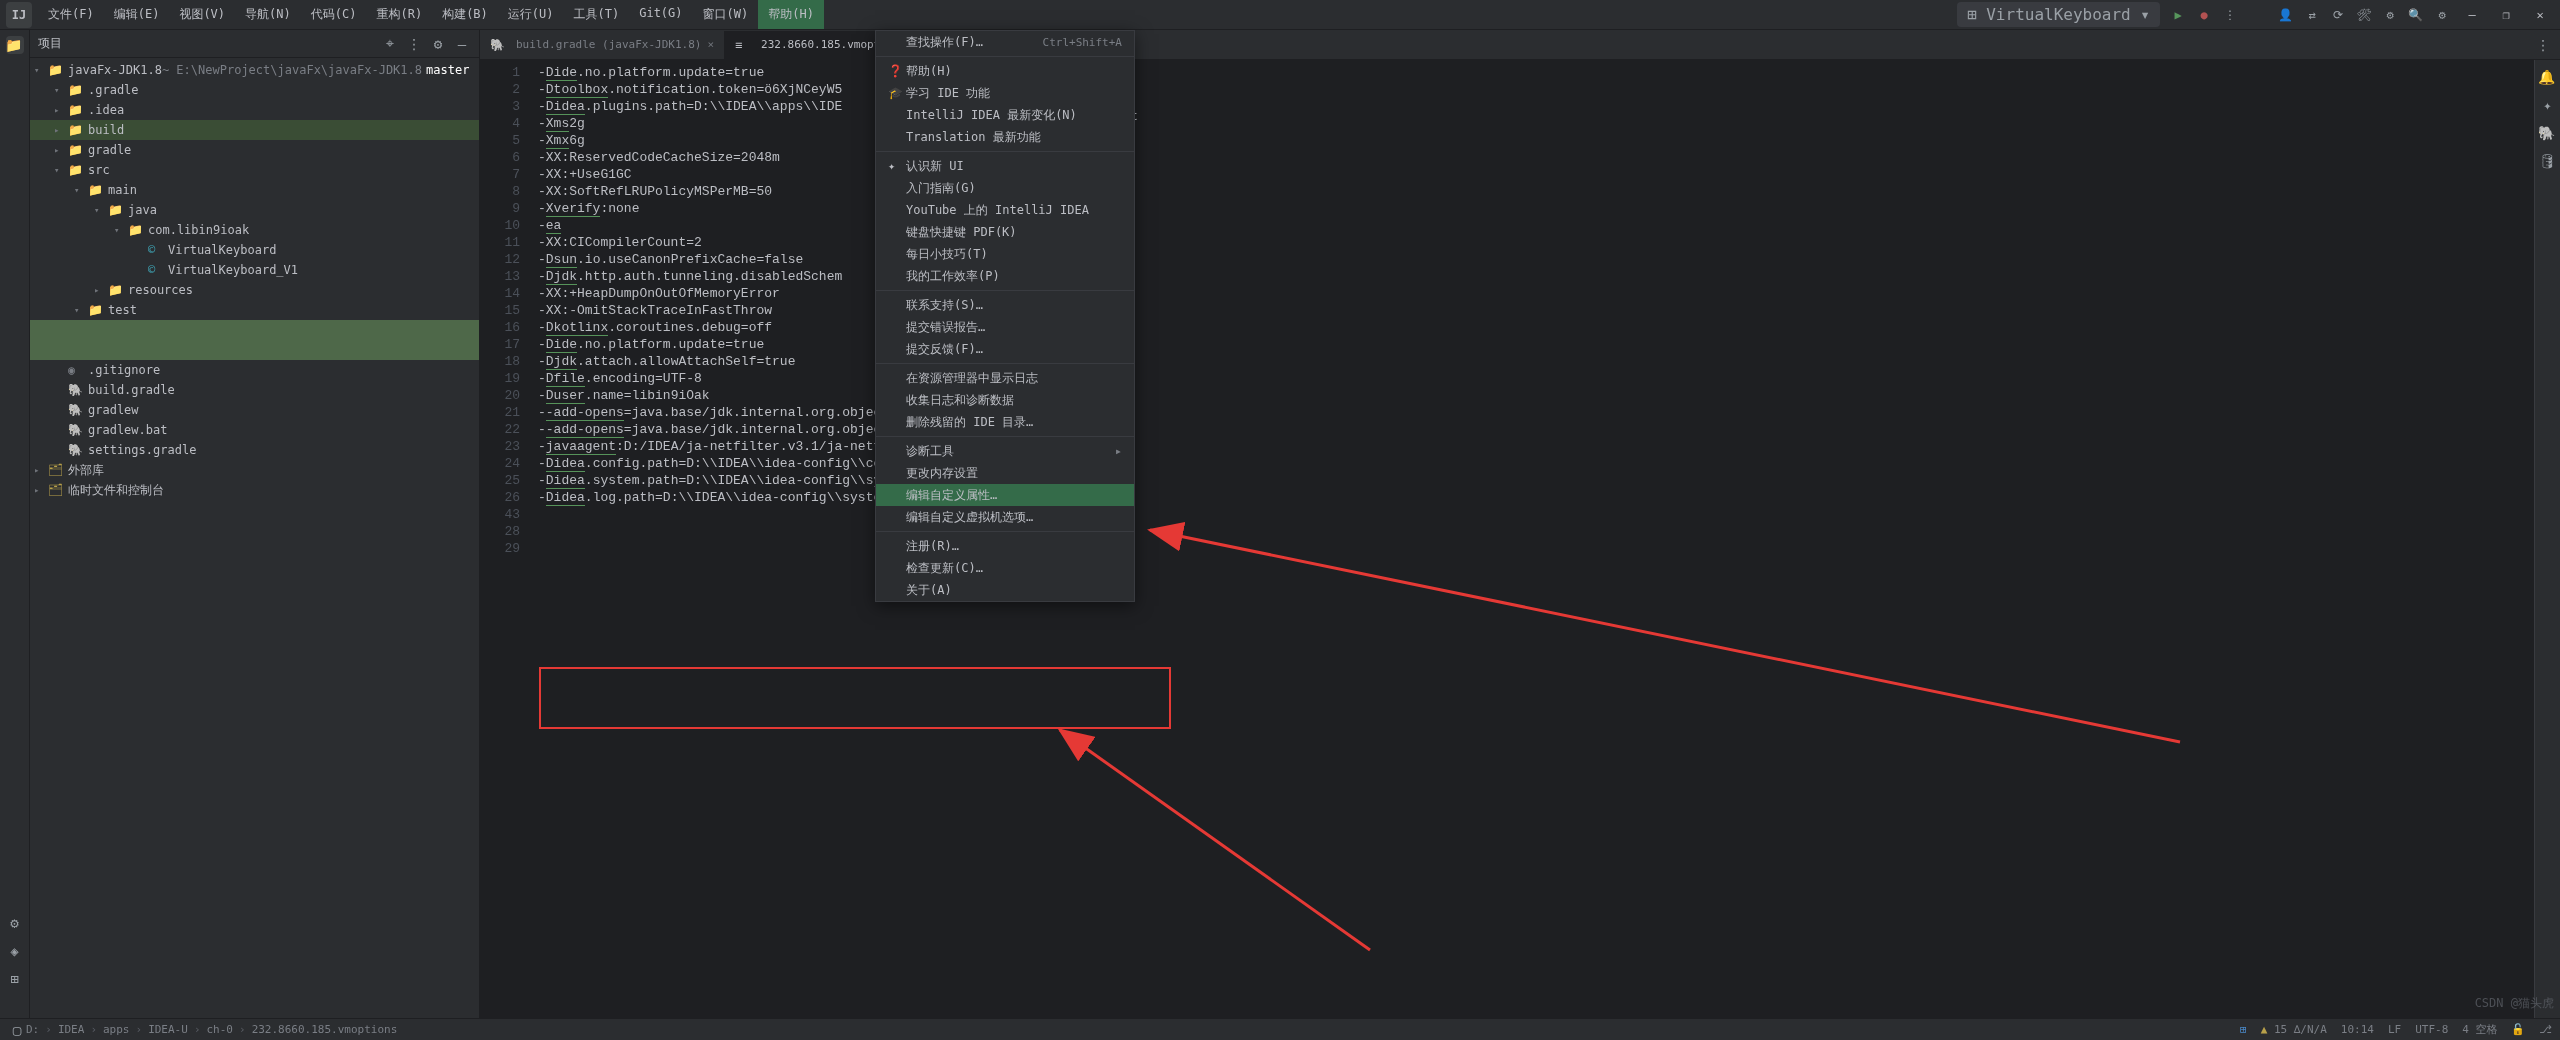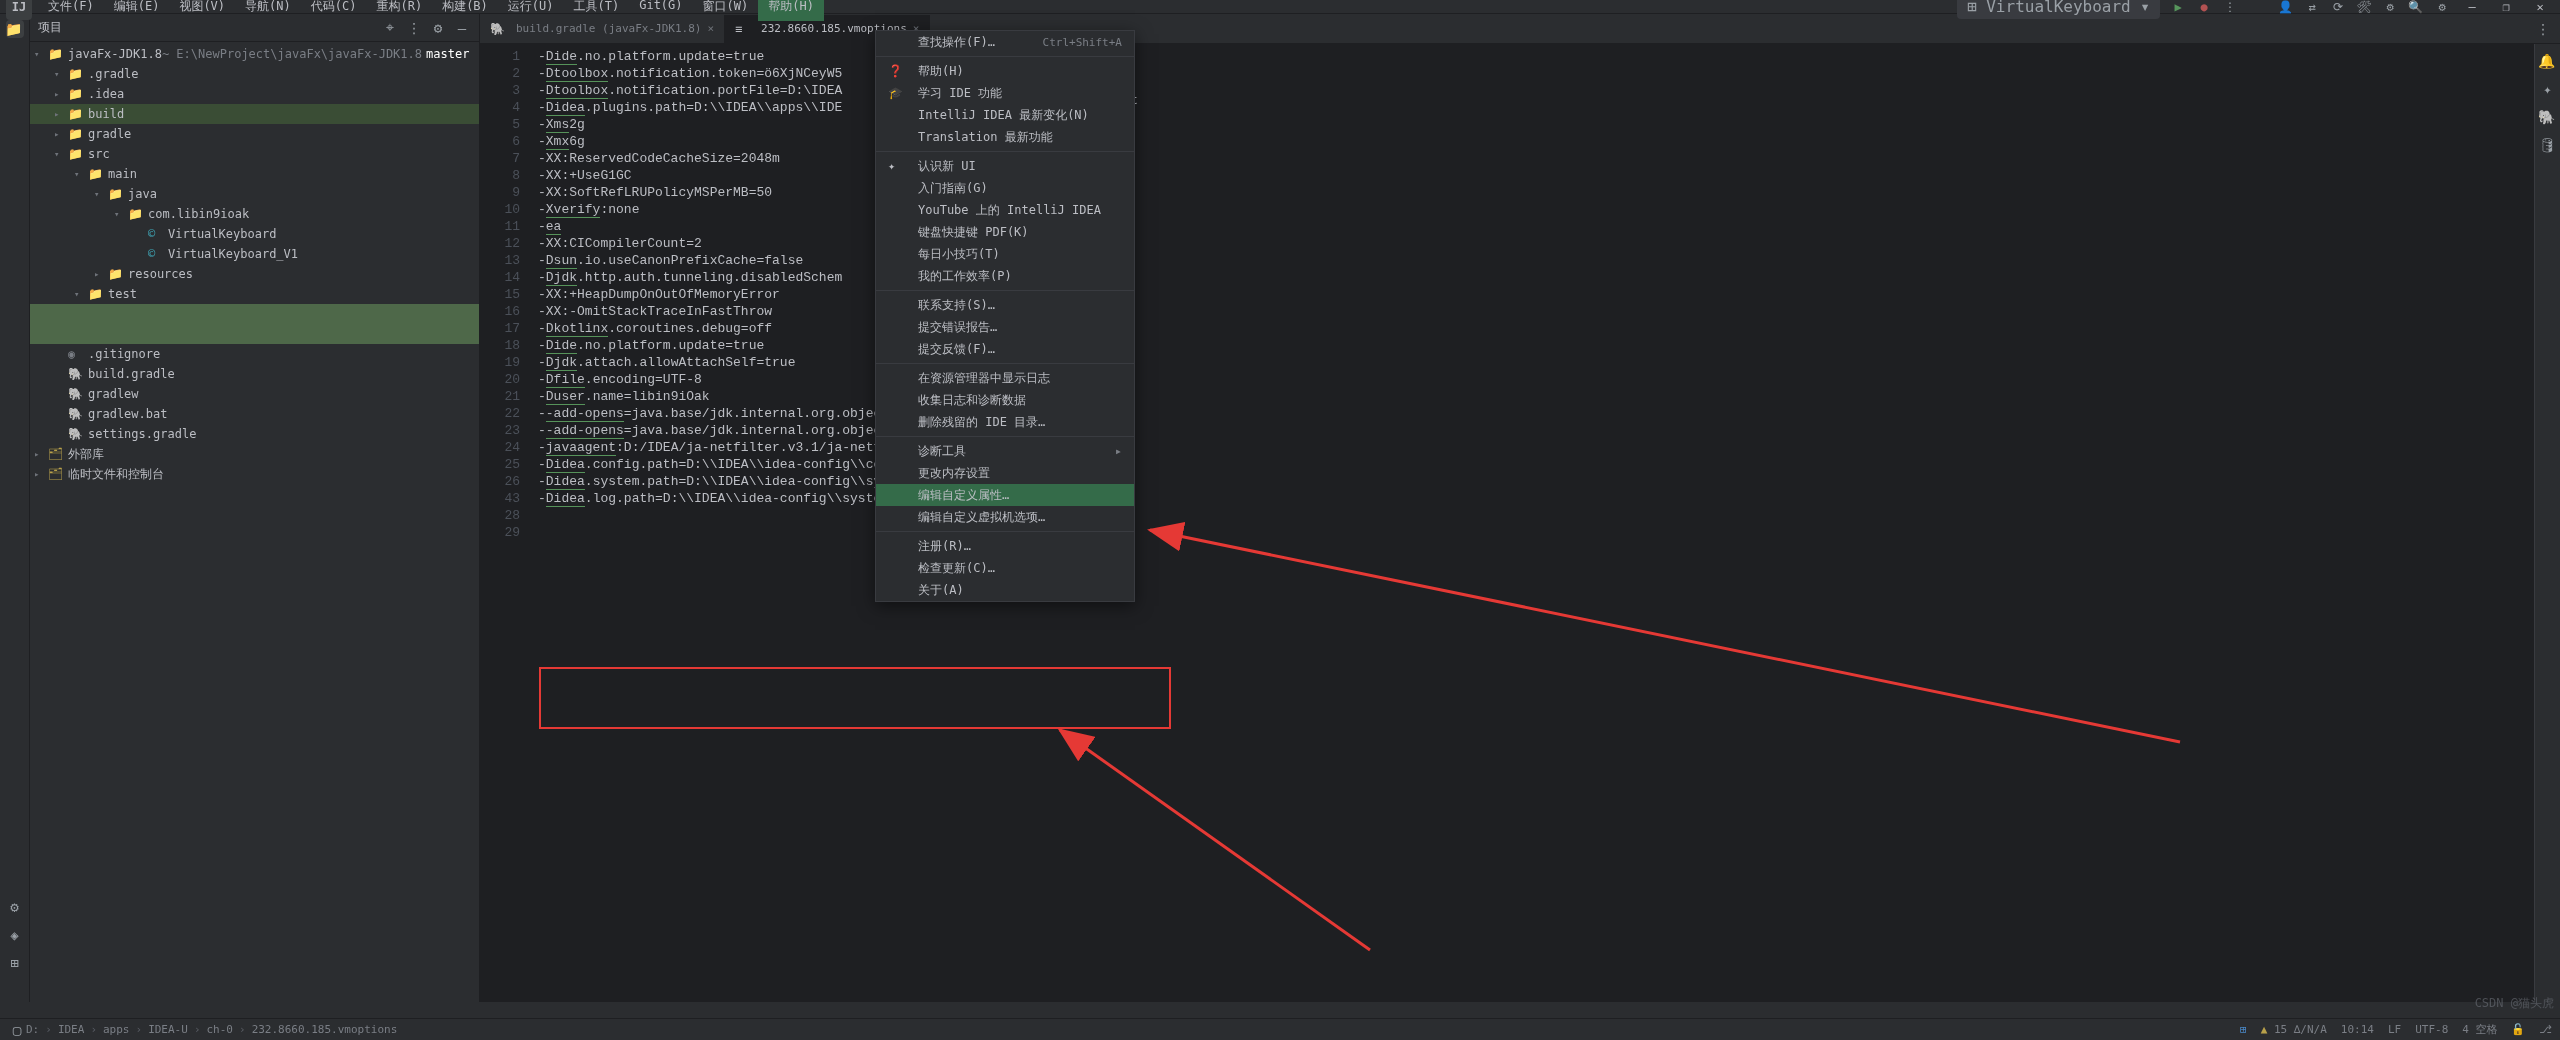--- a/index.html
+++ b/index.html
@@ -9,21 +9,21 @@
   background: #2b2d30;
   color: #bcbec4;
   overflow: hidden;
   position: relative;
   width: 2560px;
   height: 1040px;
 }
 
 
 .top-bar {
-  height: 14px;
+  height: 30px;
   background: #2b2d30;
   display: flex;
   align-items: center;
   border-bottom: 1px solid #1e1f22;
   position: relative;
 }
 .logo-square {
   width: 26px; height: 26px;
   background: #3c3f41;
   margin: 0 6px;
@@ -188,21 +188,21 @@
   border: 1px solid #393b40;
   box-shadow: 0 4px 16px rgba(0,0,0,.5);
   z-index: 100;
   font-size: 12px;
 }
 .hm-item {
   height: 22px;
   padding: 0 12px;
   display: flex;
   align-items: center;
-  gap: 16px;
+  gap: 4px;
 }
 .hm-item.sel { background: #346b49; }
 .hm-sep { height: 1px; background: #393b40; margin: 3px 0; }
 .hm-shortcut { margin-left: auto; color: #7a7e85; font-size: 11px; }
 .hm-arrow { margin-left: auto; color: #7a7e85; }
 .hm-icon { width: 14px; }
 
 
 .annotation-svg {
   position: absolute;
@@ -462,21 +462,20 @@
           <div>24</div>
           <div>25</div>
           <div>26</div>
           <div>43</div>
           <div>28</div>
           <div>29</div>
         </div>
       <div class="code-area" id="code-area">
           <div class="code-line"><span class="txt">-</span><span class="ul">Dide</span><span class="txt">.no.platform.update=true</span></div>
           <div class="code-line"><span class="txt">-</span><span class="ul">Dtoolbox</span><span class="txt">.notification.token=ö6XjNCeyW5</span></div>
-          <div class="code-line"><span class="txt">-</span><span class="ul">Dtoolbox</span><span class="txt">.notification.portFile=D:\IDEA</span></div>
           <div class="code-line"><span class="txt">-</span><span class="ul">Didea</span><span class="txt">.plugins.path=D:\\IDEA\\apps\\IDE</span></div>
           <div class="code-line"><span class="txt">-</span><span class="ul">Xms</span><span class="txt">2g</span></div>
           <div class="code-line"><span class="txt">-</span><span class="ul">Xmx</span><span class="txt">6g</span></div>
           <div class="code-line">-XX:ReservedCodeCacheSize=2048m</div>
           <div class="code-line">-XX:+UseG1GC</div>
           <div class="code-line">-XX:SoftRefLRUPolicyMSPerMB=50</div>
           <div class="code-line"><span class="txt">-</span><span class="ul">Xverify</span><span class="txt">:none</span></div>
           <div class="code-line"><span class="txt">-</span><span class="ul">ea</span><span class="txt"></span></div>
           <div class="code-line">-XX:CICompilerCount=2</div>
           <div class="code-line"><span class="txt">-</span><span class="ul">Dsun</span><span class="txt">.io.useCanonPrefixCache=false</span></div>

